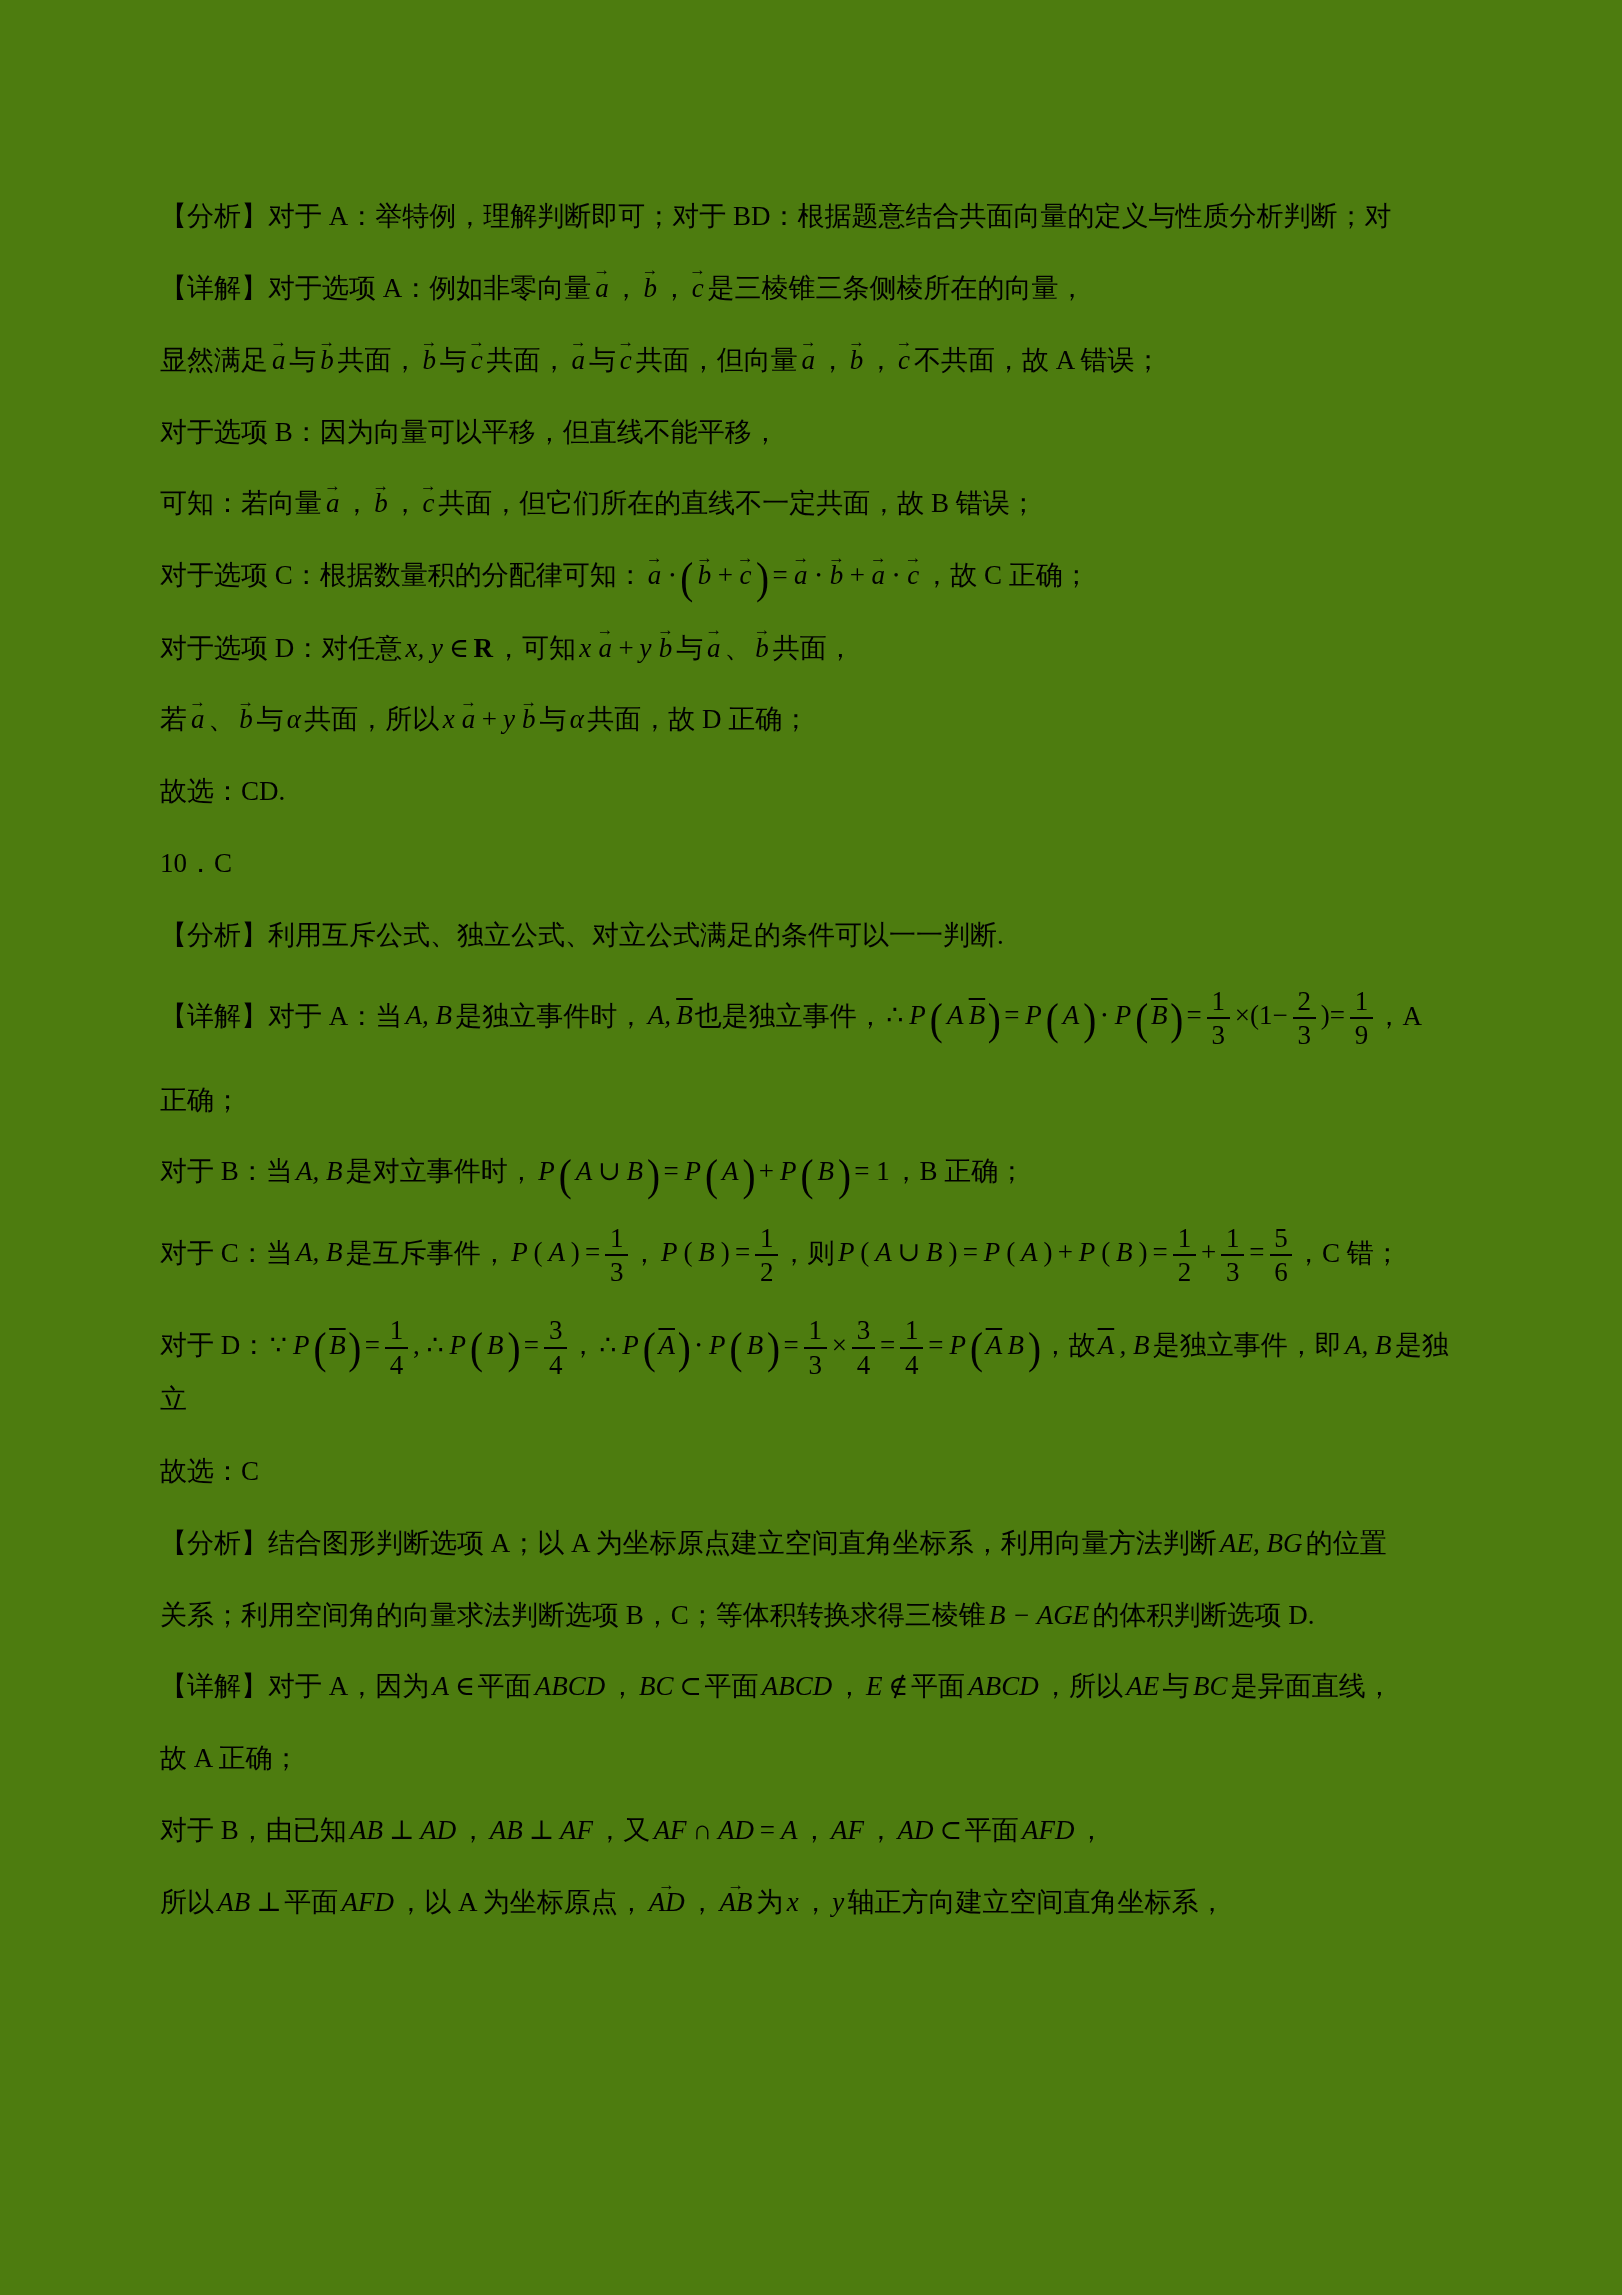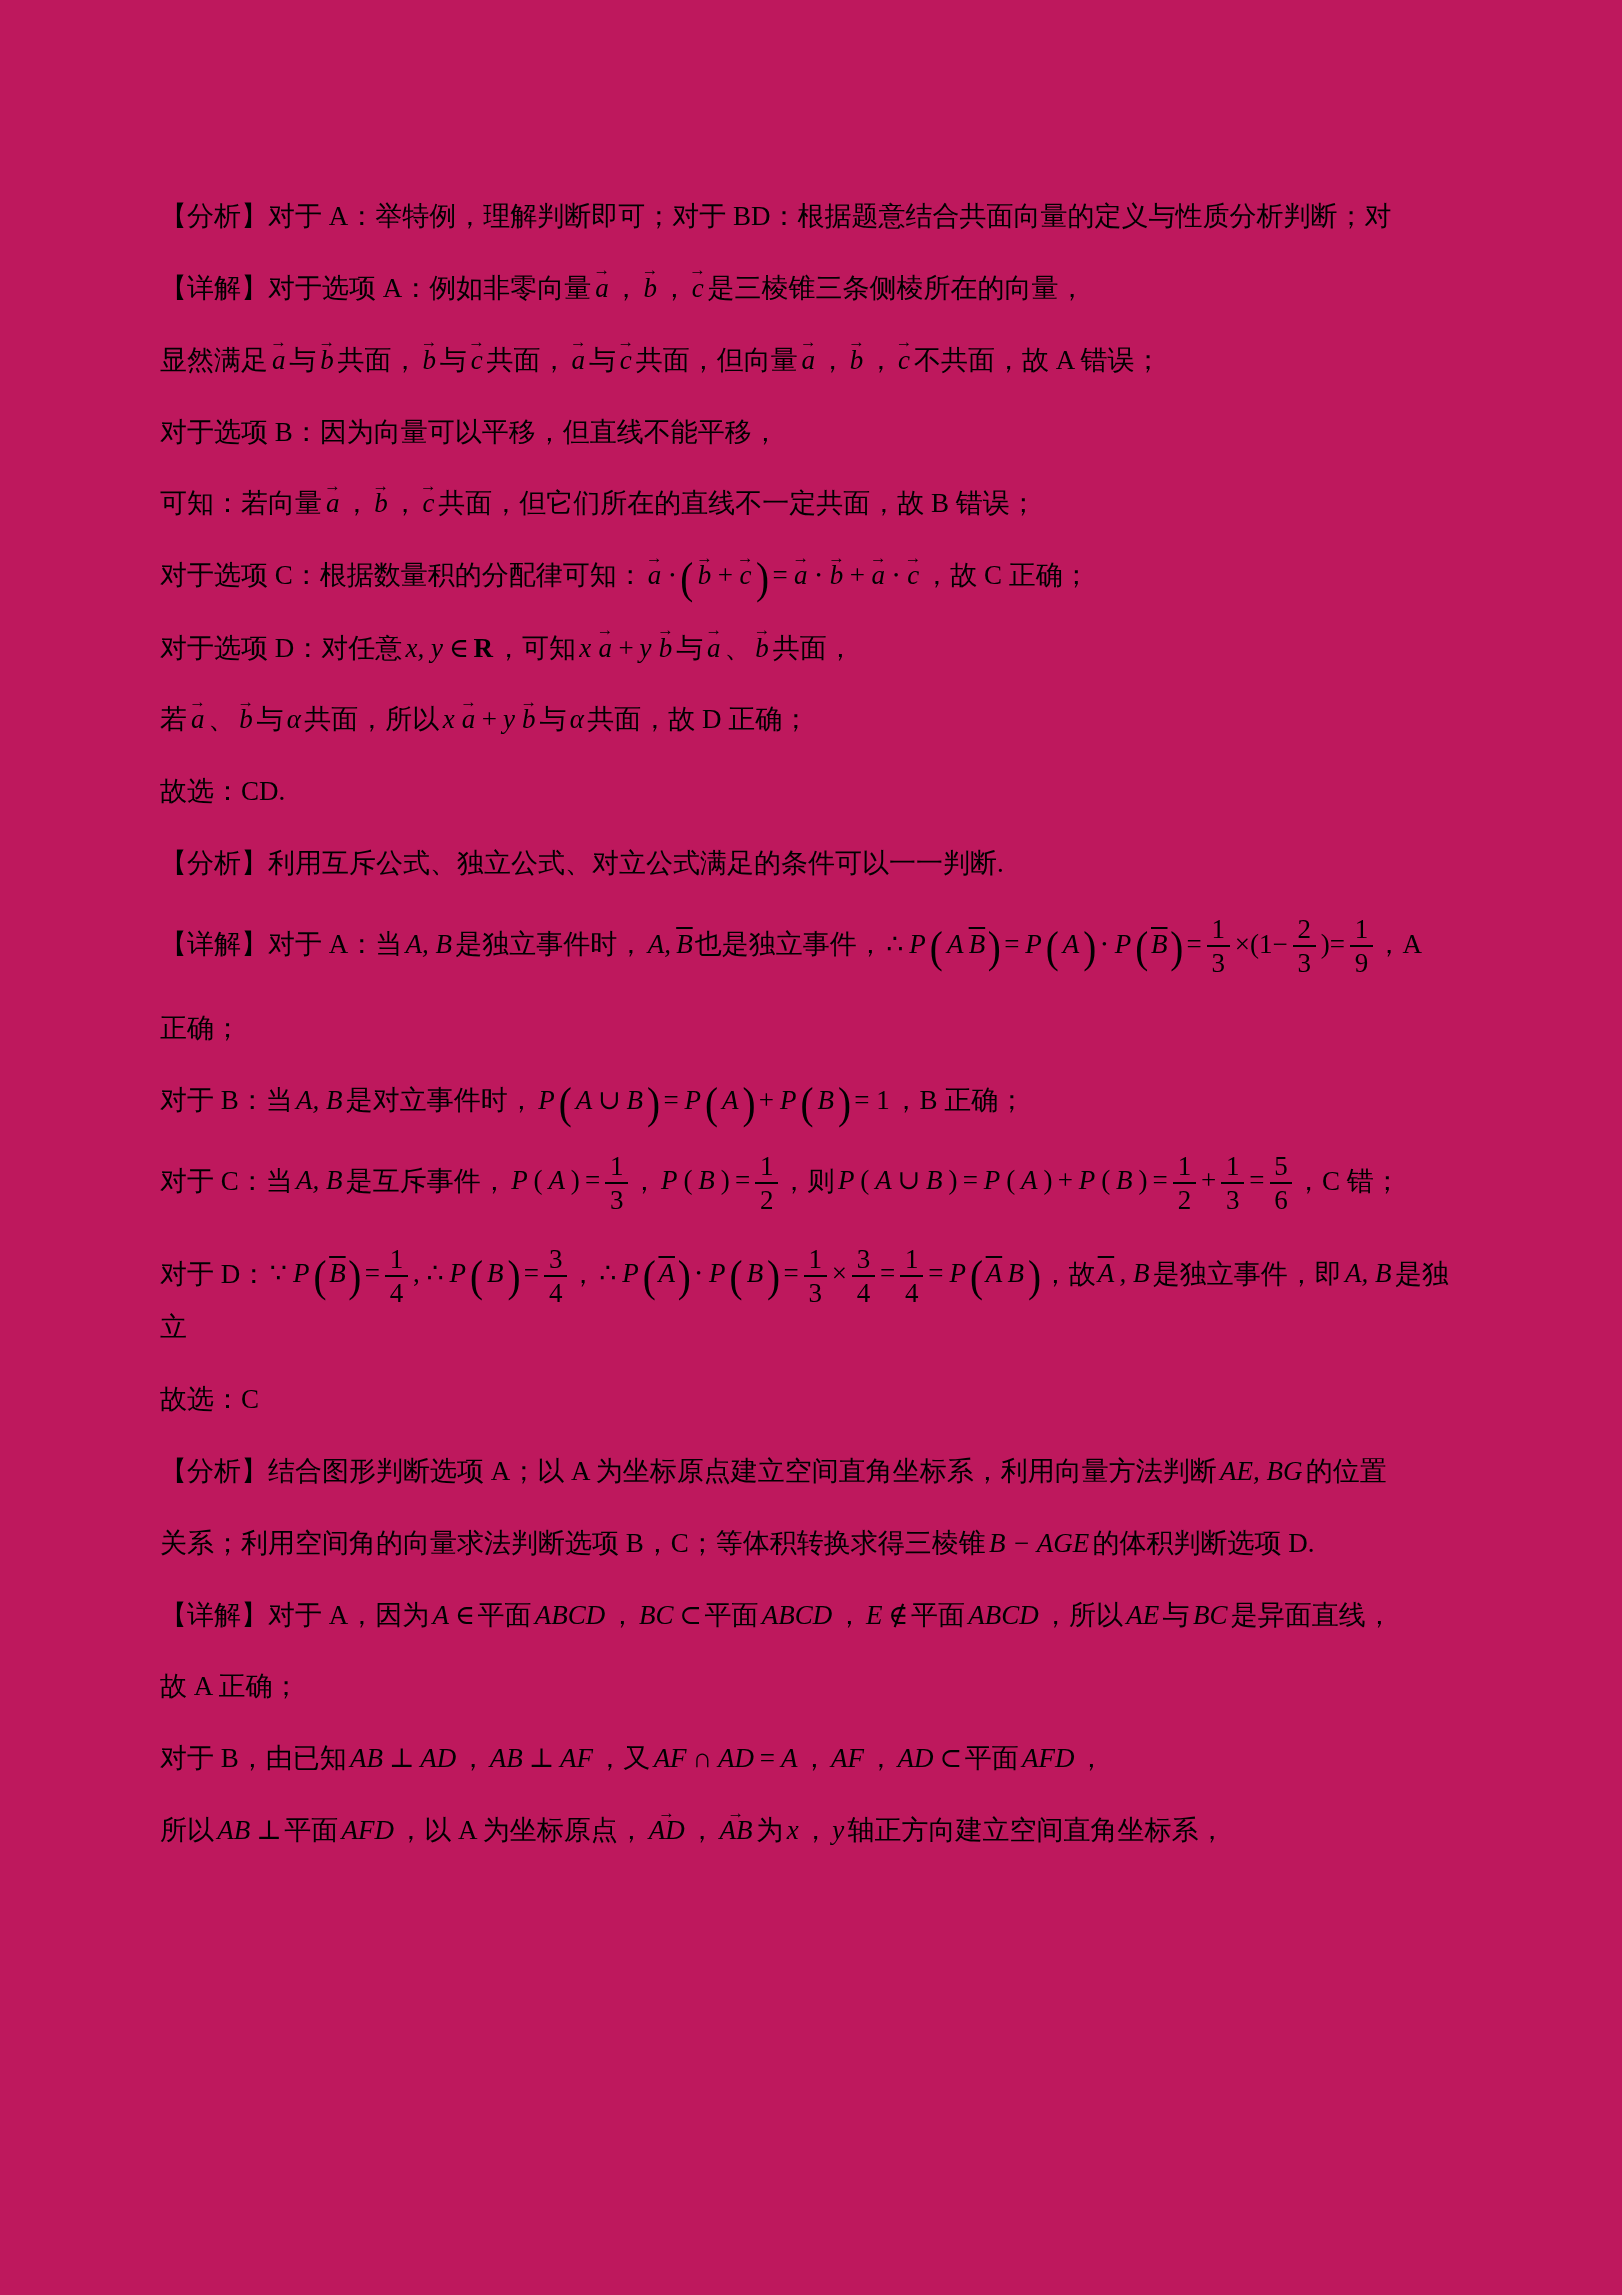--- a/index.html
+++ b/index.html
@@ -5,21 +5,21 @@
   html, body {
     margin: 0;
     padding: 0;
     background: #ffffff;
   }
   .page {
     position: relative;
     width: 1623px;
     height: 2295px;
     margin: 0 auto;
-    background: #be185d;
+    background: #4d7c0f;
     box-sizing: border-box;
     padding: 196px 160px 0 160px;
     font-family: "Liberation Serif", "DejaVu Serif", serif;
     font-size: 27px;
     color: #000000;
     overflow: hidden;
   }
   .section { display: block; }
   .line {
     display: block;
@@ -101,20 +101,21 @@
         <div class="line"><span class="t">【详解】对于选项 A：例如非零向量</span><span class="vec">a</span><span class="t">，</span><span class="vec">b</span><span class="t">，</span><span class="vec">c</span><span class="t">是三棱锥三条侧棱所在的向量，</span></div>
         <div class="line"><span class="t">显然满足</span><span class="vec">a</span><span class="t">与</span><span class="vec">b</span><span class="t">共面，</span><span class="vec">b</span><span class="t">与</span><span class="vec">c</span><span class="t">共面，</span><span class="vec">a</span><span class="t">与</span><span class="vec">c</span><span class="t">共面，但向量</span><span class="vec">a</span><span class="t">，</span><span class="vec">b</span><span class="t">，</span><span class="vec">c</span><span class="t">不共面，故 A 错误；</span></div>
         <div class="line"><span class="t">对于选项 B：因为向量可以平移，但直线不能平移，</span></div>
         <div class="line"><span class="t">可知：若向量</span><span class="vec">a</span><span class="t">，</span><span class="vec">b</span><span class="t">，</span><span class="vec">c</span><span class="t">共面，但它们所在的直线不一定共面，故 B 错误；</span></div>
         <div class="line"><span class="t">对于选项 C：根据数量积的分配律可知：</span><span class="vec">a</span><span class="sym">⋅</span><span class="bp">(</span><span class="vec">b</span><span class="sym">+</span><span class="vec">c</span><span class="bp">)</span><span class="sym">=</span><span class="vec">a</span><span class="sym">⋅</span><span class="vec">b</span><span class="sym">+</span><span class="vec">a</span><span class="sym">⋅</span><span class="vec">c</span><span class="t">，故 C 正确；</span></div>
         <div class="line"><span class="t">对于选项 D：对任意</span><span class="m">x, y</span><span class="sym">∈</span><span class="rset">R</span><span class="t">，可知</span><span class="m">x</span><span class="vec">a</span><span class="sym">+</span><span class="m">y</span><span class="vec">b</span><span class="t">与</span><span class="vec">a</span><span class="t">、</span><span class="vec">b</span><span class="t">共面，</span></div>
         <div class="line"><span class="t">若</span><span class="vec">a</span><span class="t">、</span><span class="vec">b</span><span class="t">与</span><span class="m">α</span><span class="t">共面，所以</span><span class="m">x</span><span class="vec">a</span><span class="sym">+</span><span class="m">y</span><span class="vec">b</span><span class="t">与</span><span class="m">α</span><span class="t">共面，故 D 正确；</span></div>
         <div class="line"><span class="t">故选：CD.</span></div>
       </div>
       <div class="section">
+        <div class="line"><span class="t">10．C</span></div>
         <div class="line"><span class="t">【分析】利用互斥公式、独立公式、对立公式满足的条件可以一一判断.</span></div>
         <div class="line"><span class="t">【详解】对于 A：当</span><span class="m">A, B</span><span class="t">是独立事件时，</span><span class="m">A,</span><span class="bar">B</span><span class="t">也是独立事件，</span><span class="sym">∴</span><span class="m">P</span><span class="bp">(</span><span class="m">A</span><span class="bar">B</span><span class="bp">)</span><span class="sym">=</span><span class="m">P</span><span class="bp">(</span><span class="m">A</span><span class="bp">)</span><span class="sym">⋅</span><span class="m">P</span><span class="bp">(</span><span class="bar">B</span><span class="bp">)</span><span class="sym">=</span><span class="frac">
             <span class="fn">1</span>
             <span class="fd">3</span>
           </span><span class="sym">×(1−</span><span class="frac">
             <span class="fn">2</span>
             <span class="fd">3</span>
           </span><span class="sym">)=</span><span class="frac">
             <span class="fn">1</span>
             <span class="fd">9</span>

